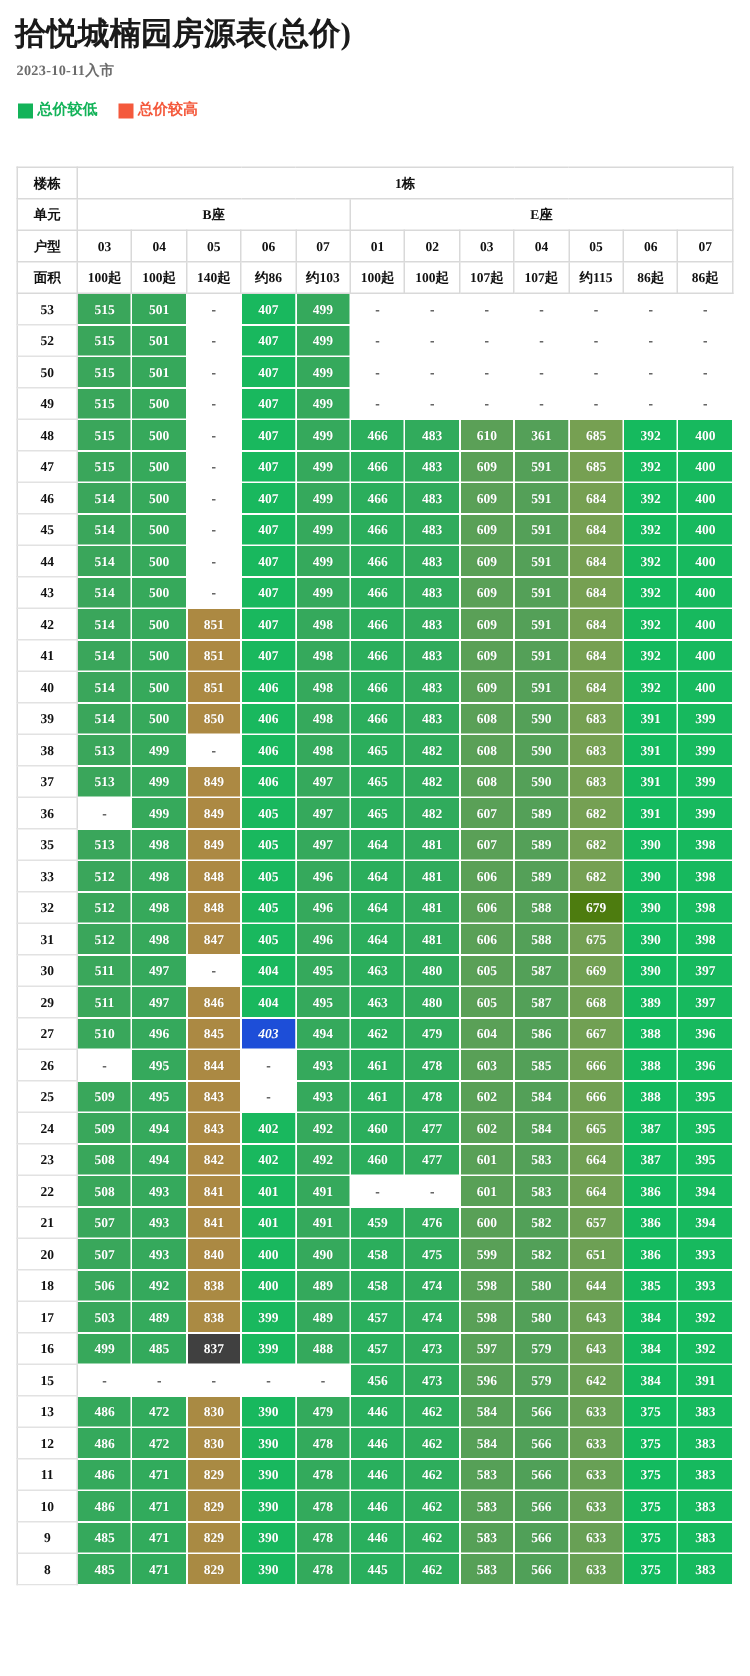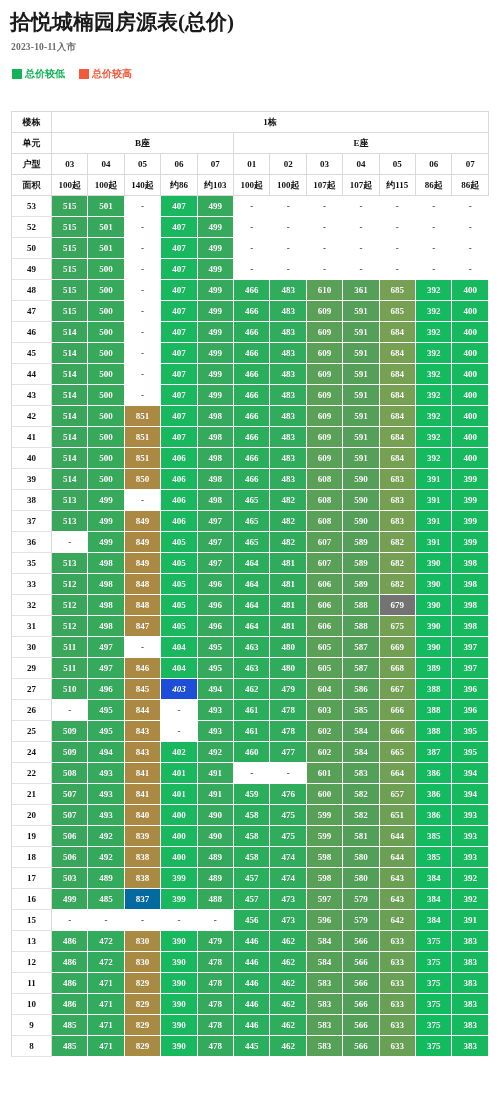--- a/index.html
+++ b/index.html
@@ -458,21 +458,21 @@
             <td class="rowhead">32</td>
             <td class="val" style="background: rgb(58, 166, 91);">512</td>
             <td class="val" style="background: rgb(54, 169, 91);">498</td>
             <td class="val" style="background: rgb(172, 137, 67);">848</td>
             <td class="val" style="background: rgb(25, 184, 94);">405</td>
             <td class="val" style="background: rgb(53, 169, 92);">496</td>
             <td class="val" style="background: rgb(43, 174, 92);">464</td>
             <td class="val" style="background: rgb(48, 171, 92);">481</td>
             <td class="val" style="background: rgb(90, 160, 87);">606</td>
             <td class="val" style="background: rgb(83, 160, 88);">588</td>
-            <td class="val" style="background: #737373;">679</td>
+            <td class="val" style="background: #4d7c0f;">679</td>
             <td class="val" style="background: rgb(20, 186, 95);">390</td>
             <td class="val" style="background: rgb(23, 185, 94);">398</td>
           </tr>
           <tr>
             <td class="rowhead">31</td>
             <td class="val" style="background: rgb(58, 166, 91);">512</td>
             <td class="val" style="background: rgb(54, 169, 91);">498</td>
             <td class="val" style="background: rgb(171, 137, 67);">847</td>
             <td class="val" style="background: rgb(25, 184, 94);">405</td>
             <td class="val" style="background: rgb(53, 169, 92);">496</td>
@@ -568,20 +568,35 @@
             <td class="val" style="background: rgb(53, 169, 92);">492</td>
             <td class="val" style="background: rgb(43, 174, 92);">460</td>
             <td class="val" style="background: rgb(48, 172, 92);">477</td>
             <td class="val" style="background: rgb(89, 160, 87);">602</td>
             <td class="val" style="background: rgb(83, 160, 88);">584</td>
             <td class="val" style="background: rgb(113, 160, 83);">665</td>
             <td class="val" style="background: rgb(20, 186, 95);">387</td>
             <td class="val" style="background: rgb(23, 185, 94);">395</td>
           </tr>
           <tr>
+            <td class="rowhead">23</td>
+            <td class="val" style="background: rgb(57, 167, 91);">508</td>
+            <td class="val" style="background: rgb(53, 169, 92);">494</td>
+            <td class="val" style="background: rgb(171, 137, 67);">842</td>
+            <td class="val" style="background: rgb(25, 184, 94);">402</td>
+            <td class="val" style="background: rgb(53, 169, 92);">492</td>
+            <td class="val" style="background: rgb(43, 174, 92);">460</td>
+            <td class="val" style="background: rgb(48, 172, 92);">477</td>
+            <td class="val" style="background: rgb(89, 160, 87);">601</td>
+            <td class="val" style="background: rgb(83, 160, 88);">583</td>
+            <td class="val" style="background: rgb(112, 160, 83);">664</td>
+            <td class="val" style="background: rgb(20, 186, 95);">387</td>
+            <td class="val" style="background: rgb(23, 185, 94);">395</td>
+          </tr>
+          <tr>
             <td class="rowhead">22</td>
             <td class="val" style="background: rgb(57, 167, 91);">508</td>
             <td class="val" style="background: rgb(53, 169, 92);">493</td>
             <td class="val" style="background: rgb(171, 137, 67);">841</td>
             <td class="val" style="background: rgb(25, 184, 94);">401</td>
             <td class="val" style="background: rgb(53, 169, 92);">491</td>
             <td class="dash">-</td>
             <td class="dash">-</td>
             <td class="val" style="background: rgb(89, 160, 87);">601</td>
             <td class="val" style="background: rgb(83, 160, 88);">583</td>
@@ -613,35 +628,20 @@
             <td class="val" style="background: rgb(53, 169, 92);">490</td>
             <td class="val" style="background: rgb(43, 174, 92);">458</td>
             <td class="val" style="background: rgb(48, 172, 92);">475</td>
             <td class="val" style="background: rgb(89, 160, 87);">599</td>
             <td class="val" style="background: rgb(82, 160, 88);">582</td>
             <td class="val" style="background: rgb(109, 160, 84);">651</td>
             <td class="val" style="background: rgb(20, 186, 95);">386</td>
             <td class="val" style="background: rgb(23, 185, 94);">393</td>
           </tr>
           <tr>
-            <td class="rowhead">19</td>
-            <td class="val" style="background: rgb(57, 167, 91);">506</td>
-            <td class="val" style="background: rgb(52, 169, 92);">492</td>
-            <td class="val" style="background: rgb(170, 138, 67);">839</td>
-            <td class="val" style="background: rgb(25, 184, 94);">400</td>
-            <td class="val" style="background: rgb(53, 169, 92);">490</td>
-            <td class="val" style="background: rgb(43, 174, 92);">458</td>
-            <td class="val" style="background: rgb(48, 172, 92);">475</td>
-            <td class="val" style="background: rgb(89, 160, 87);">599</td>
-            <td class="val" style="background: rgb(82, 160, 88);">581</td>
-            <td class="val" style="background: rgb(107, 160, 84);">644</td>
-            <td class="val" style="background: rgb(20, 186, 95);">385</td>
-            <td class="val" style="background: rgb(23, 185, 94);">393</td>
-          </tr>
-          <tr>
             <td class="rowhead">18</td>
             <td class="val" style="background: rgb(57, 167, 91);">506</td>
             <td class="val" style="background: rgb(52, 169, 92);">492</td>
             <td class="val" style="background: rgb(170, 138, 67);">838</td>
             <td class="val" style="background: rgb(25, 184, 94);">400</td>
             <td class="val" style="background: rgb(52, 169, 92);">489</td>
             <td class="val" style="background: rgb(43, 174, 92);">458</td>
             <td class="val" style="background: rgb(48, 172, 92);">474</td>
             <td class="val" style="background: rgb(89, 160, 87);">598</td>
             <td class="val" style="background: rgb(82, 160, 88);">580</td>
@@ -661,21 +661,21 @@
             <td class="val" style="background: rgb(89, 160, 87);">598</td>
             <td class="val" style="background: rgb(82, 160, 88);">580</td>
             <td class="val" style="background: rgb(107, 160, 84);">643</td>
             <td class="val" style="background: rgb(20, 186, 95);">384</td>
             <td class="val" style="background: rgb(22, 185, 94);">392</td>
           </tr>
           <tr>
             <td class="rowhead">16</td>
             <td class="val" style="background: rgb(55, 168, 91);">499</td>
             <td class="val" style="background: rgb(51, 170, 92);">485</td>
-            <td class="val" style="background: #0369a1;">837</td>
+            <td class="val" style="background: #404040;">837</td>
             <td class="val" style="background: rgb(25, 184, 94);">399</td>
             <td class="val" style="background: rgb(52, 169, 92); text-align: center;">488</td>
             <td class="val" style="background: rgb(42, 175, 93);">457</td>
             <td class="val" style="background: rgb(47, 172, 92);">473</td>
             <td class="val" style="background: rgb(88, 160, 87);">597</td>
             <td class="val" style="background: rgb(82, 160, 88);">579</td>
             <td class="val" style="background: rgb(107, 160, 84);">643</td>
             <td class="val" style="background: rgb(20, 186, 95);">384</td>
             <td class="val" style="background: rgb(22, 185, 94);">392</td>
           </tr>

